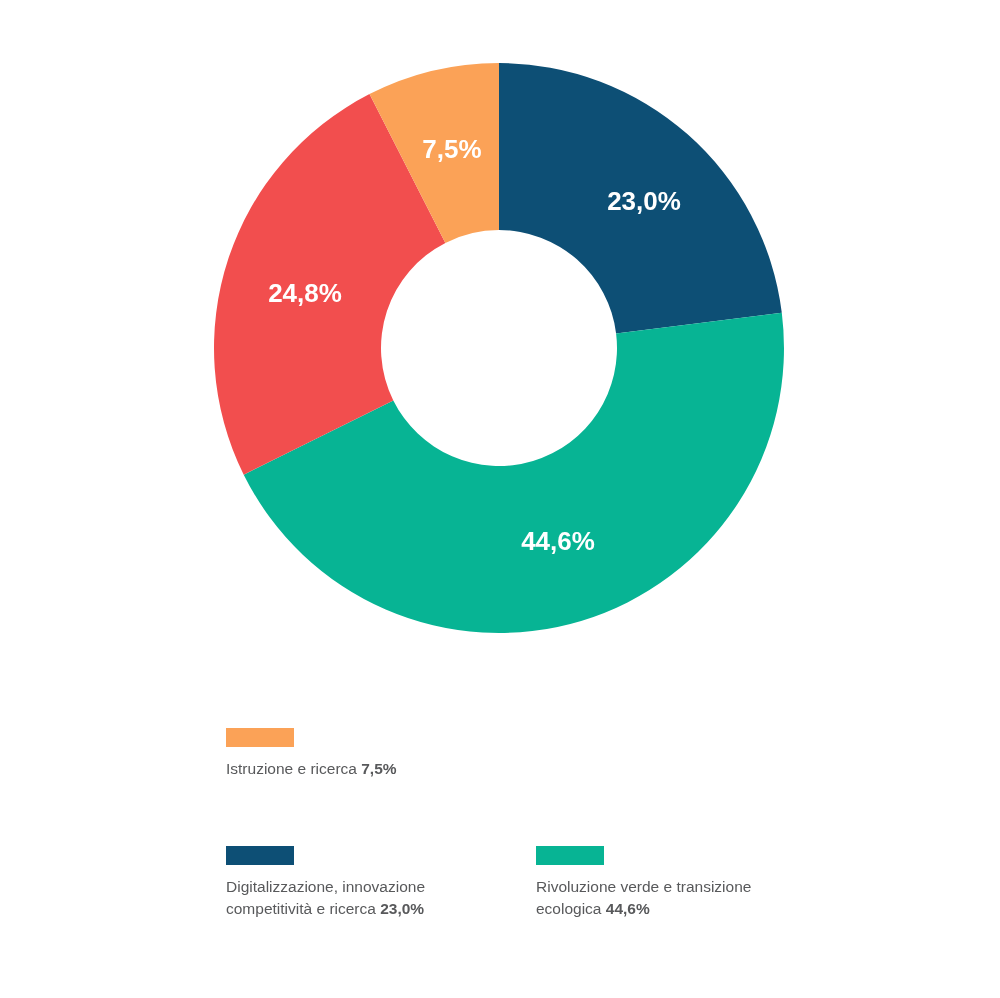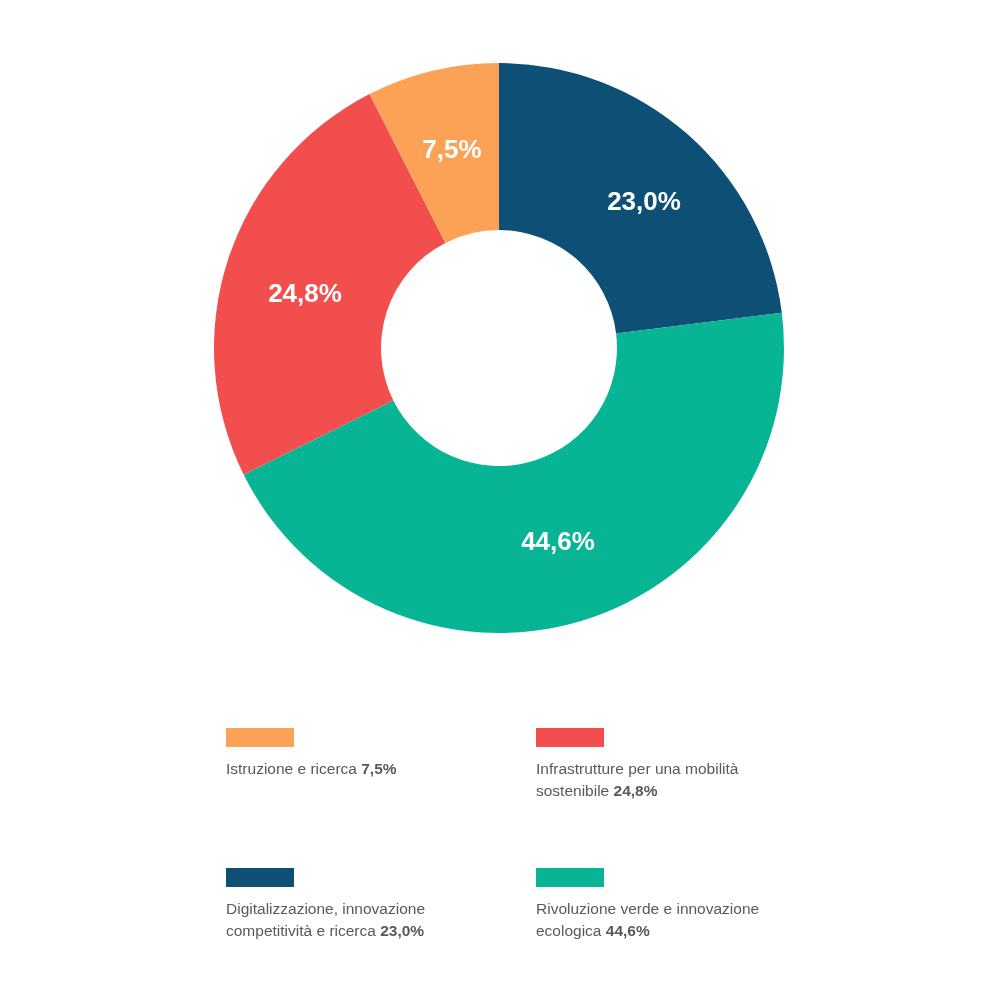--- a/index.html
+++ b/index.html
@@ -99,36 +99,30 @@
   </div>
 
   <div id="legend">
     <div class="legend-row row-1">
       <div class="legend-item">
         <span class="legend-swatch" style="background: rgb(251, 162, 87);"></span>
         <div class="legend-text">
           <span>Istruzione e ricerca </span><b>7,5%</b>
         </div>
       </div>
-      <div class="legend-item">
-        <span class="legend-swatch" style="background: rgb(242, 78, 78);"></span>
-        <div class="legend-text">
-          <span>Infrastrutture per una mobilità sostenibile </span><b>24,8%</b>
-        </div>
-      </div>
     </div>
     <div class="legend-row row-2">
       <div class="legend-item">
         <span class="legend-swatch" style="background: rgb(13, 79, 117);"></span>
         <div class="legend-text">
           <span>Digitalizzazione, innovazione competitività e ricerca </span><b>23,0%</b>
         </div>
       </div>
       <div class="legend-item">
         <span class="legend-swatch" style="background: rgb(7, 180, 148);"></span>
         <div class="legend-text">
-          <span>Rivoluzione verde e innovazione ecologica </span><b>44,6%</b>
+          <span>Rivoluzione verde e transizione ecologica </span><b>44,6%</b>
         </div>
       </div>
     </div>
   </div>
 
 </div>
 
 </body></html>

